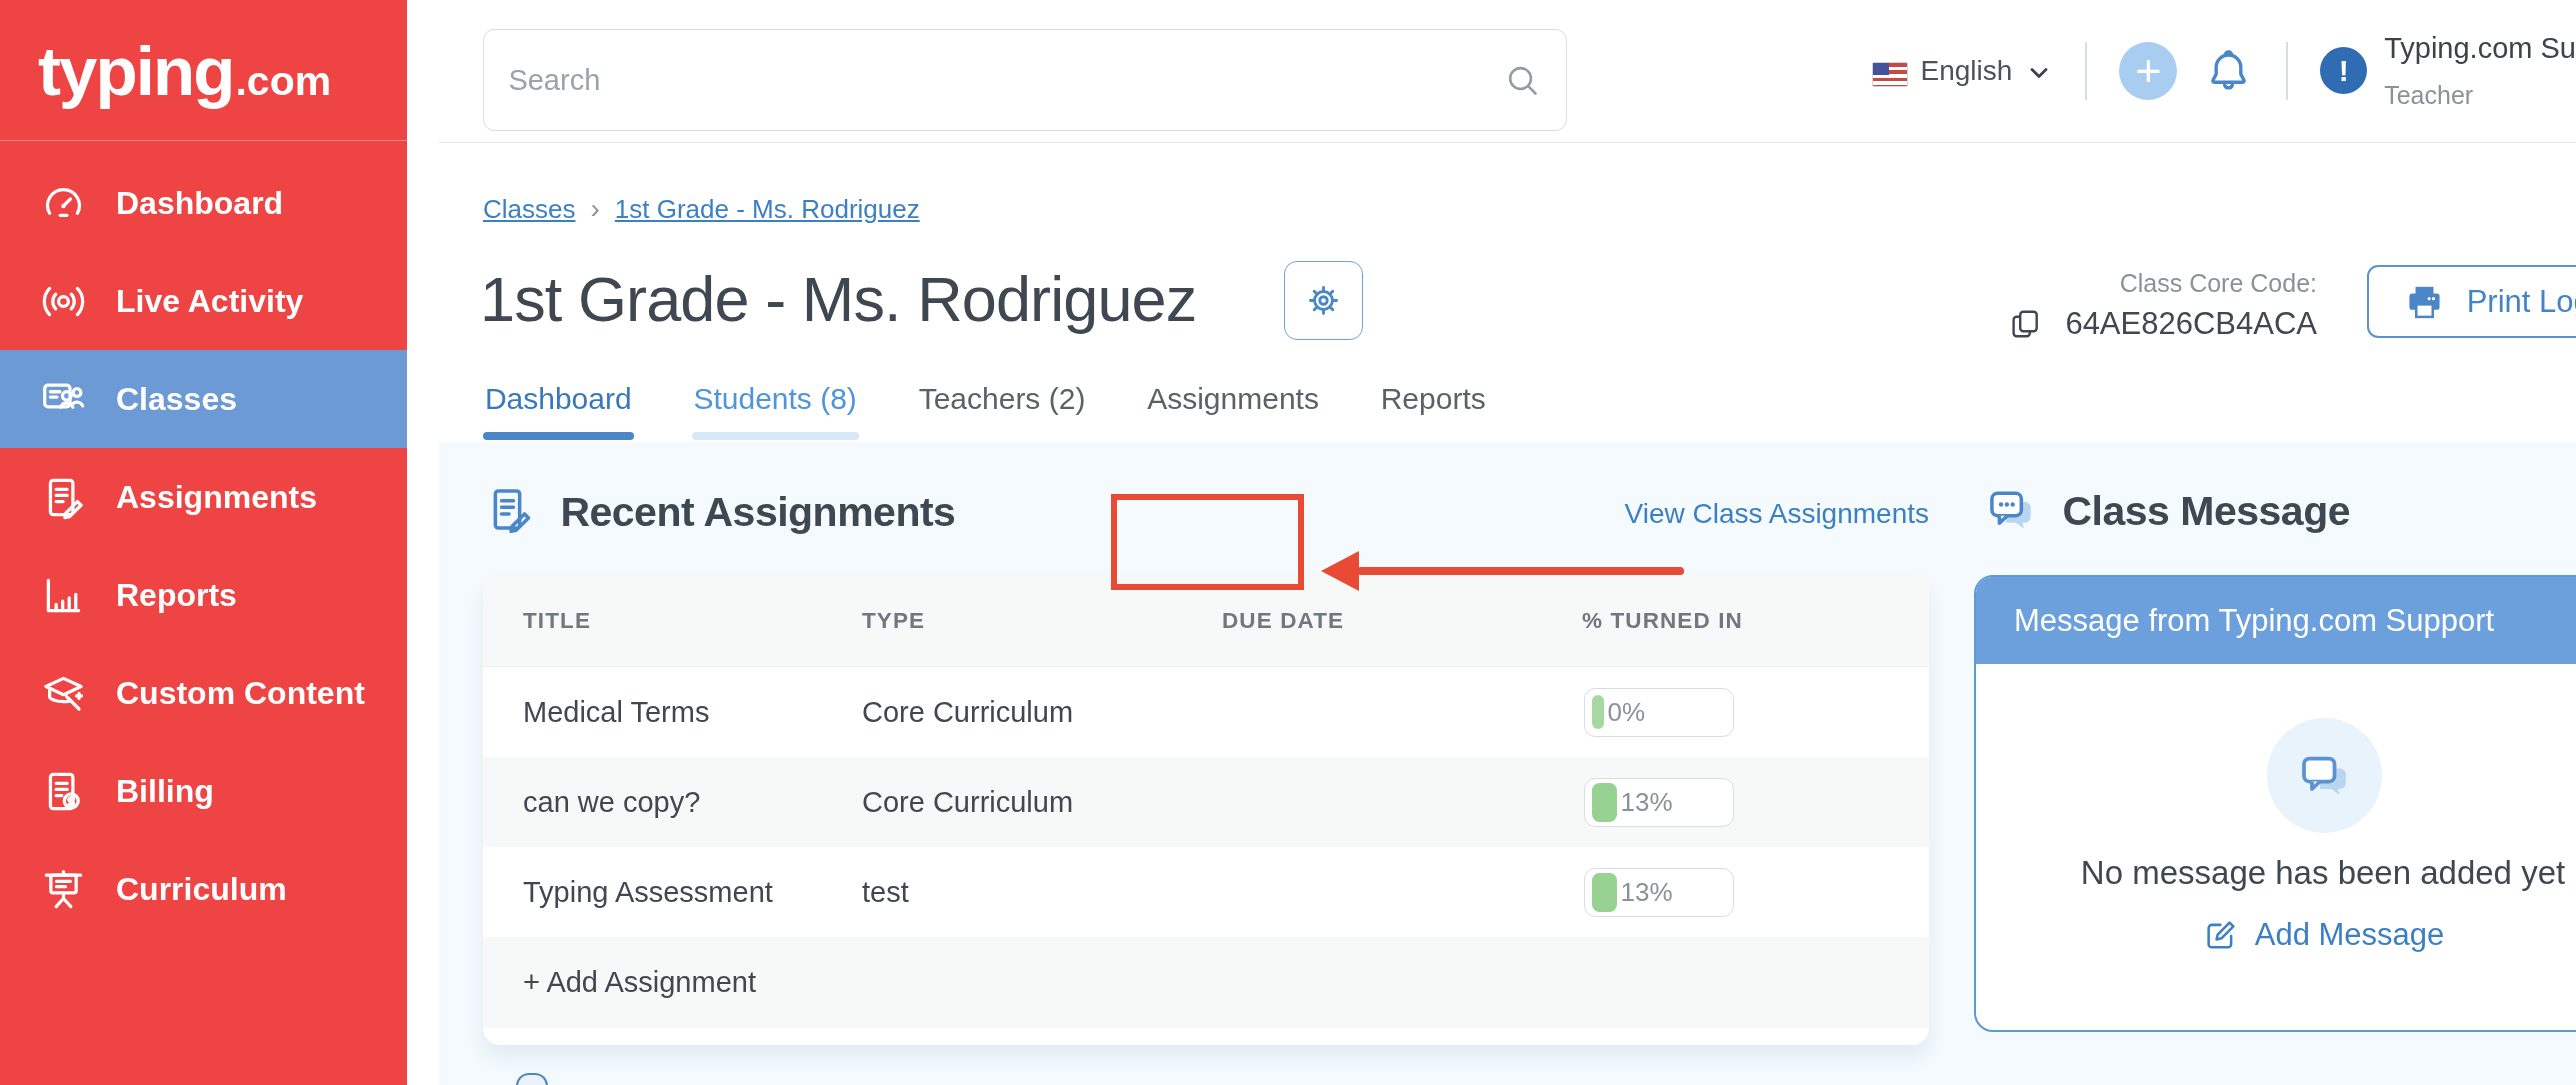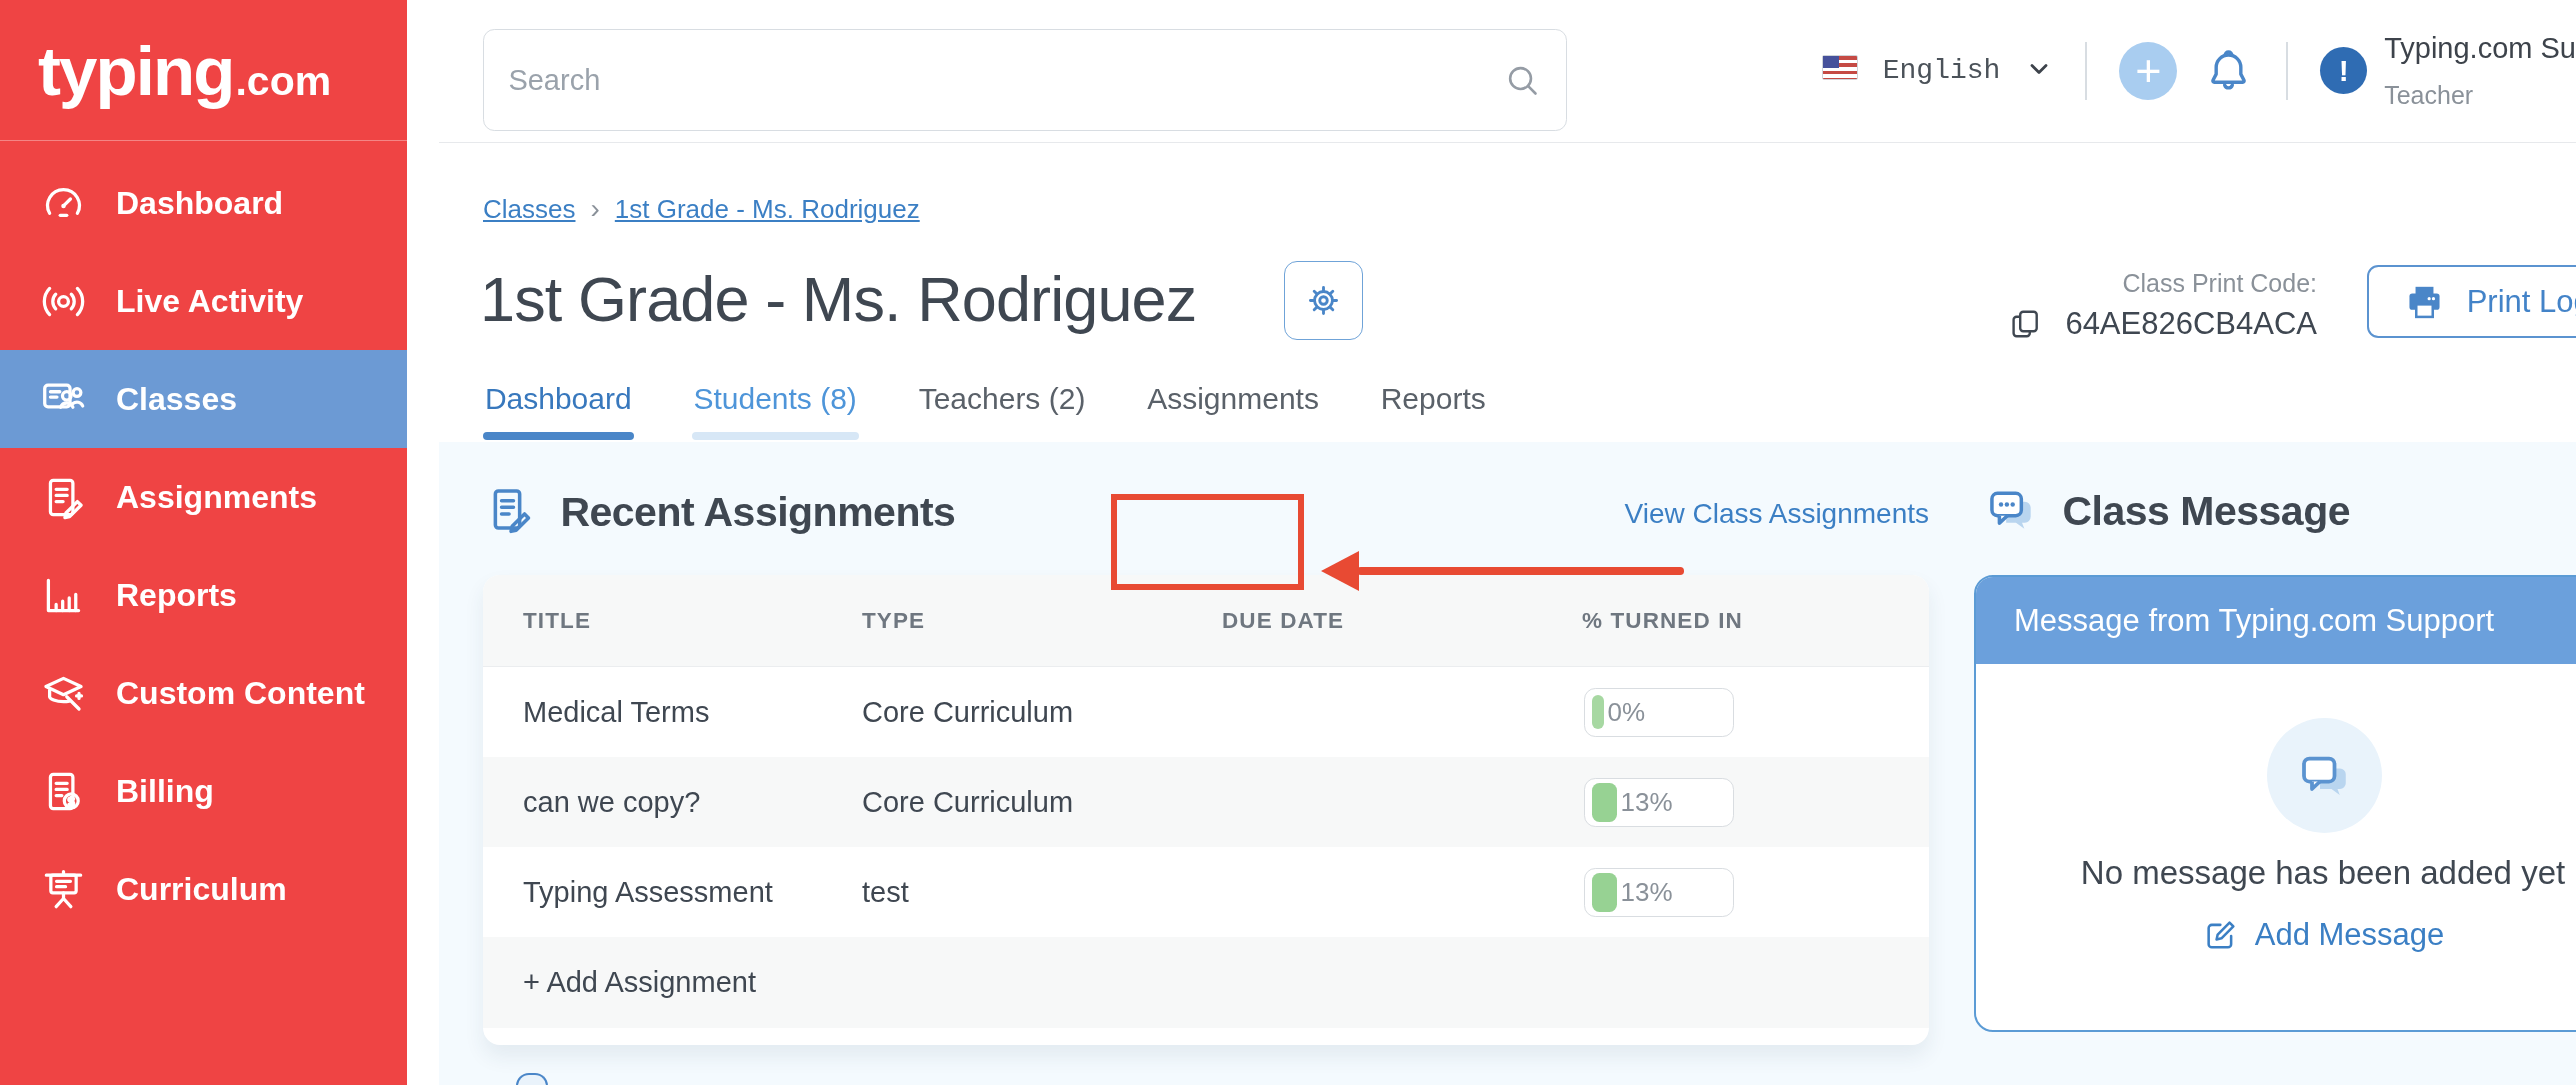--- a/index.html
+++ b/index.html
@@ -20,21 +20,21 @@
 
   
   .topbar { position:absolute; left:439px; top:0; right:0; height:143px; background:#fff; border-bottom:1.9px solid #e7e9ec; z-index:4; }
   .search-box { position:absolute; left:44px; top:29px; width:1084px; height:102px; border:1.9px solid #d8dde2; border-radius:11.3px; background:#fff; display:flex; align-items:center; padding:0 24.4px; }
   .search-box input { flex:1; border:none; outline:none; font-family:inherit; font-size:29px; color:#4b5259; background:transparent; }
   .search-box input::placeholder { color:#9aa2ab; }
   .search-icon { width:39px; height:39px; color:#959ca5; flex:none; }
   .topbar-right { position:absolute; right:0; top:0; height:141px; display:flex; align-items:center; }
   .flag { width:36px; height:25px; position:relative; border:0.9px solid #cfd4d9; border-radius:1.9px; background:repeating-linear-gradient(180deg,#c54a44 0 3.7px,#fff 3.7px 7.3px); flex:none; }
   .flag::before { content:""; position:absolute; left:0; top:0; width:16px; height:12.2px; background:#46519b; }
-  .lang { display:flex; align-items:flex-start; gap:25px; font-size:28px; color:#4b5259; cursor:pointer;font-family:Liberation Mono, monospace; }
+  .lang { display:flex; align-items:flex-end; gap:13px; font-size:28px; color:#4b5259; cursor:pointer; }
   .chev { width:28px; height:28px; color:#3d434b; }
   .vdiv { width:1.9px; height:58px; background:#d8dde2; margin:0 32px; }
   .plus-btn { width:58px; height:58px; border-radius:50%; background:#a9cdf0; color:#fff; font-size:45px; font-weight:400; display:flex; align-items:center; justify-content:center; line-height:1; cursor:pointer; }
   .bell { width:51px; height:51px; color:#4a86c8; margin-left:26px; cursor:pointer; }
   .avatar { width:47px; height:47px; border-radius:50%; background:#2f6cb3; color:#fff; font-size:30px; font-weight:700; display:flex; align-items:center; justify-content:center; flex:none; cursor:pointer; }
   .user-block { margin-left:17px; white-space:nowrap; }
   .user-name { font-size:29px; color:#3d434b; }
   .user-role { font-size:25px; color:#8a9199; margin-top:16px; }
 
   
@@ -246,21 +246,21 @@
     <span>
         <svg viewBox="0 0 24 24" width="43" height="43">
           <circle class="stk" cx="12" cy="12" r="5"></circle>
           <circle class="stk" cx="12" cy="12" r="2.1"></circle>
           <path class="stk" d="M12 6.9V4.7M12 17.1v2.2M6.9 12H4.7M17.1 12h2.2M8.4 8.4L6.8 6.8M15.6 15.6l1.6 1.6M15.6 8.4l1.6-1.6M8.4 15.6l-1.6 1.6"></path>
         </svg>
       </span>
   </div>
 
   <div class="join-code">
-    <div class="join-label">Class Print Code:</div>
+    <div class="join-label">Class Core Code:</div>
     <div class="join-row">
       <span class="copy-icon">
           <svg viewBox="0 0 24 24">
             <rect class="stk" x="8.8" y="3.8" width="11" height="13" rx="2"></rect>
             <path class="stk" d="M15.2 16.8v1.4a2 2 0 0 1-2 2H6.4a2 2 0 0 1-2-2V9.2a2 2 0 0 1 2-2h1.6"></path>
           </svg>
         </span>
       <span class="join-value">64AE826CB4ACA</span>
     </div>
   </div>

